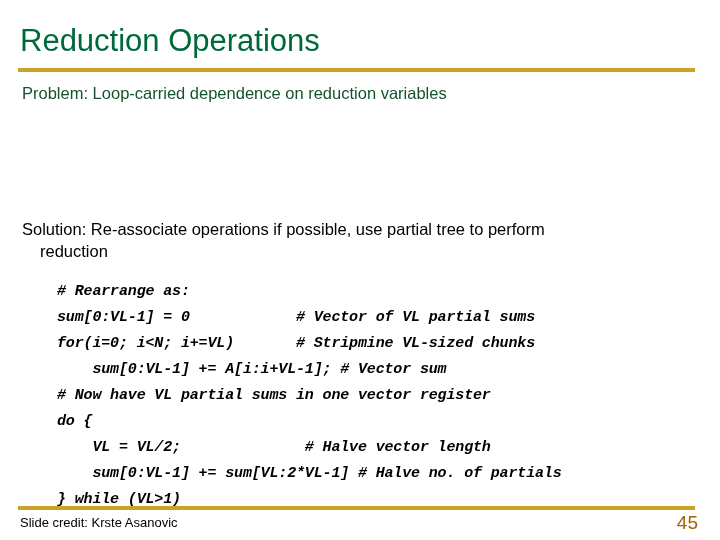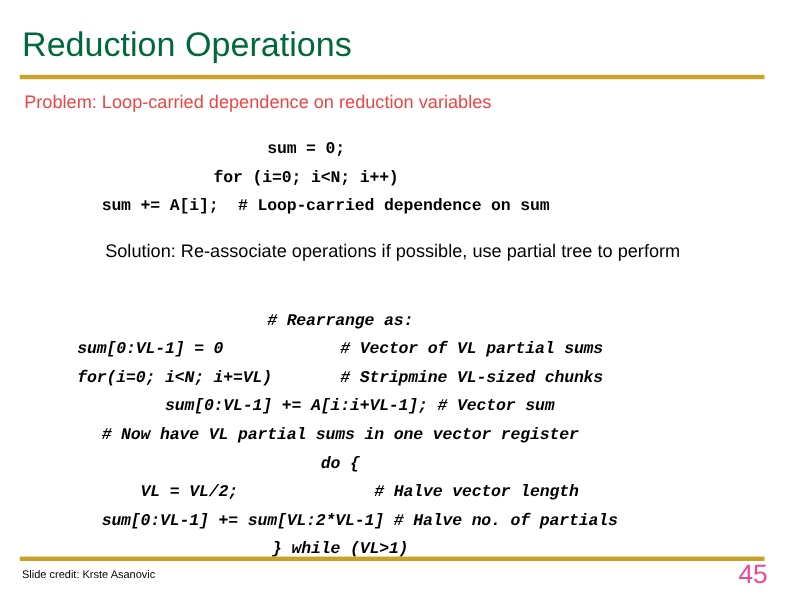--- a/index.html
+++ b/index.html
@@ -13,21 +13,20 @@
     overflow: hidden;
     font-family: "Liberation Sans", sans-serif;
     color: #000000;
     position: relative;
   }
   .slide {
     position: relative;
     width: 720px;
     height: 540px;
     box-sizing: border-box;
-    text-align: center;
   }
 
   
   .title {
     position: absolute;
     left: 20px;
     top: 22px;
     font-size: 31px;
     line-height: 38px;
     font-weight: normal;
@@ -42,21 +41,21 @@
     width: 677px;
     height: 4px;
     background: #c9a227;
   }
 
   
   .body-line {
     position: absolute;
     font-size: 16.5px;
     line-height: 21px;
-    color: #ef4444;
+    color: #14532d;
     white-space: nowrap;
   }
   .problem-line {
     left: 22px;
     top: 83px;
   }
   .solution-block {
     position: absolute;
     left: 22px;
     top: 218px;
@@ -97,51 +96,48 @@
     left: 18px;
     top: 506px;
     width: 677px;
     height: 4px;
     background: #c9a227;
   }
   .footer-credit {
     position: absolute;
     left: 20px;
     top: 517px;
-    font-size: 10px;
+    font-size: 13px;
     line-height: 12px;
     color: #000000;
     white-space: nowrap;
   }
   .page-number {
     position: absolute;
     right: 22px;
     top: 512px;
-    font-size: 24px;
+    font-size: 19px;
     line-height: 22px;
-    color: #ec4899;
+    color: #a16207;
     white-space: nowrap;
   }
 </style>
 </head>
 <body>
 
 <div class="slide">
 
   <div class="title">Reduction Operations</div>
 
   <div class="title-rule"></div>
 
   <div class="body-line problem-line">Problem: Loop-carried dependence on reduction variables</div>
 
-  <pre class="code code-block-1">sum = 0;
-for (i=0; i&lt;N; i++)
-    sum += A[i];  # Loop-carried dependence on sum</pre>
 
-  <div class="solution-block"><span>Solution: Re-associate operations if possible, use partial tree to perform</span></div>
+  <div class="solution-block"><span>Solution: Re-associate operations if possible, use partial tree to perform</span><span class="cont">reduction</span></div>
 
   <pre class="code code-block-2"># Rearrange as:
 sum[0:VL-1] = 0            # Vector of VL partial sums
 for(i=0; i&lt;N; i+=VL)       # Stripmine VL-sized chunks
     sum[0:VL-1] += A[i:i+VL-1]; # Vector sum
 # Now have VL partial sums in one vector register
 do {
     VL = VL/2;              # Halve vector length
     sum[0:VL-1] += sum[VL:2*VL-1] # Halve no. of partials
 } while (VL&gt;1)</pre>

